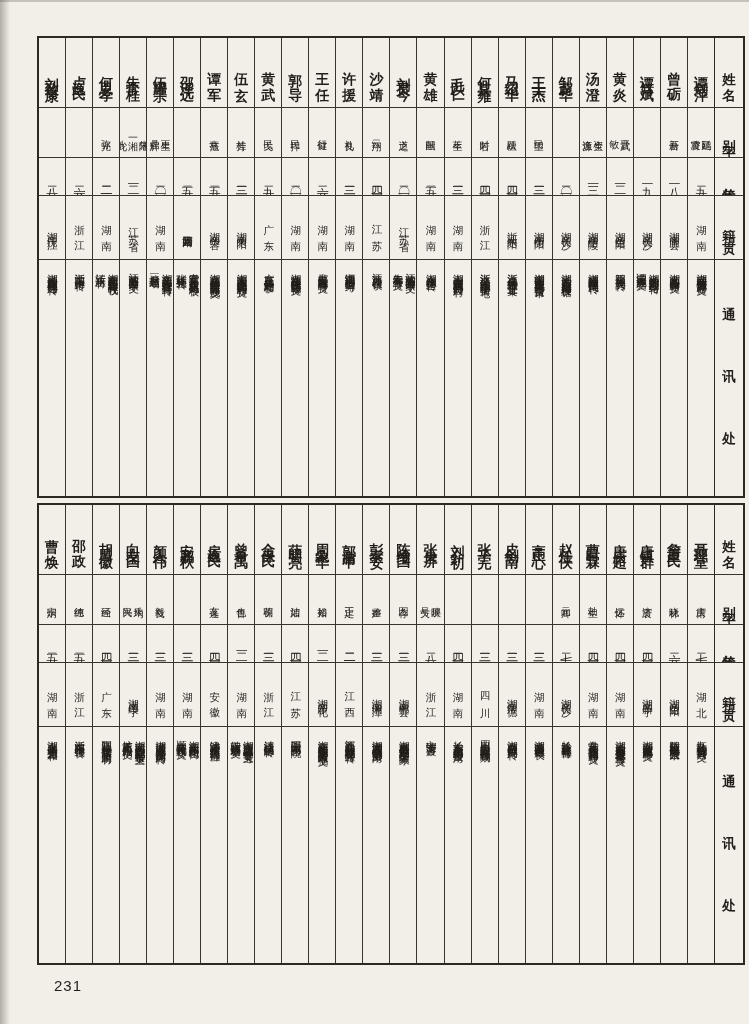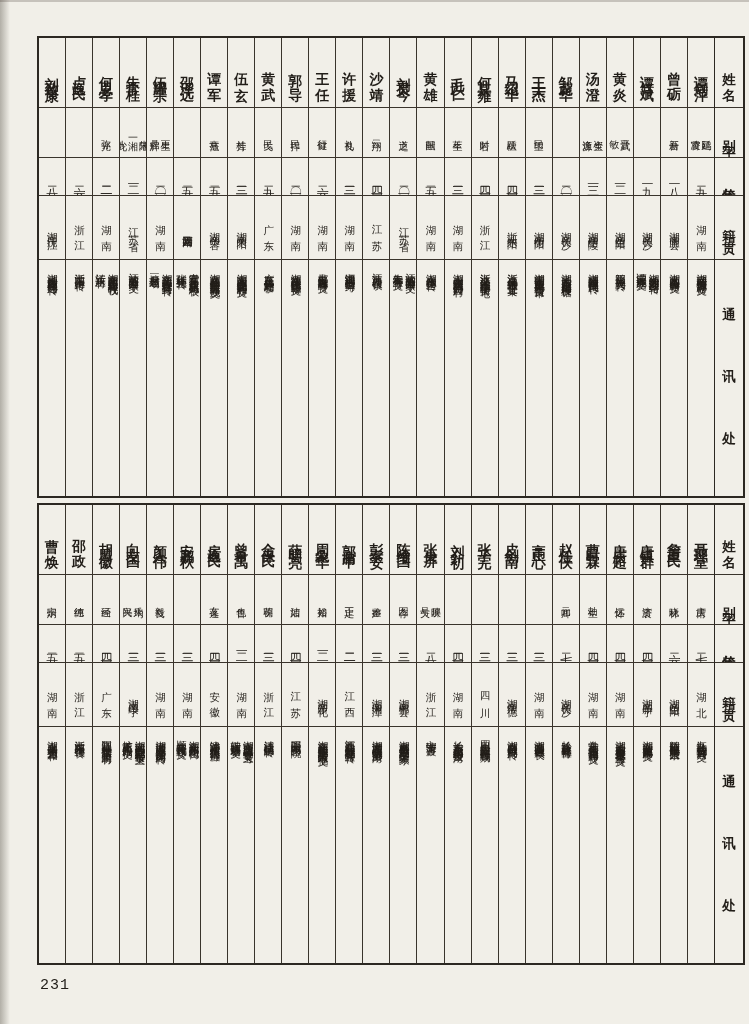--- a/index.html
+++ b/index.html
@@ -41,22 +41,22 @@
   .r-courtesy{height:50px;}
   .r-courtesy>span{font-size:10px;line-height:11px;letter-spacing:1px;}
   .r-age{height:38px;}
   .r-age>span{font-size:12px;line-height:13px;}
   .r-origin{height:64px;}
   .r-origin>span{font-size:10.5px;line-height:12px;}
   .r-addr{flex:1;border-bottom:none;align-items:flex-start;padding-top:5px;}
   .r-addr>span{font-size:10.5px;line-height:12.5px;letter-spacing:1px;}
   .hcol .cell>span{font-family:"Liberation Sans",sans-serif;font-weight:bold;font-size:13.5px;line-height:15px;}
   .page-number{
-    position:absolute;left:40px;top:977px;font-size:15px;
-    font-family:Liberation Mono, monospace;letter-spacing:1px;
+    position:absolute;left:54px;top:977px;font-size:15px;
+    font-family:Liberation Sans, sans-serif;letter-spacing:1px;
   }
 </style>
 </head>
 <body>
 
 <div class="dtable" id="table-top">
   <div class="hcol">
     <div class="cell r-name">
         <span style="letter-spacing: 16px; padding-top: 8px;">姓名</span>
       </div>

